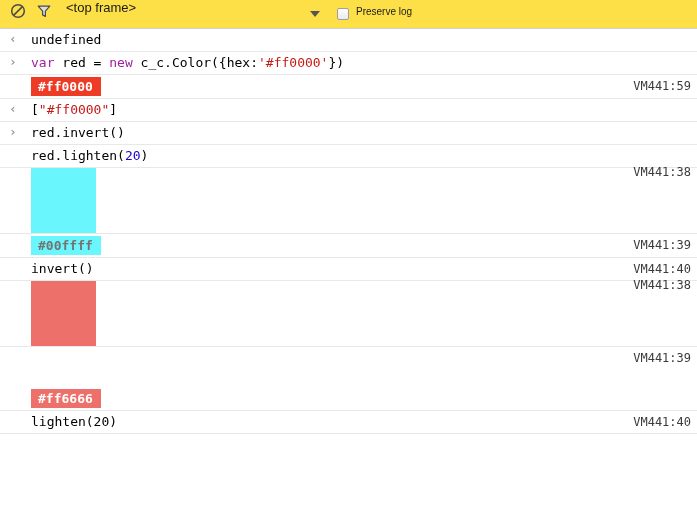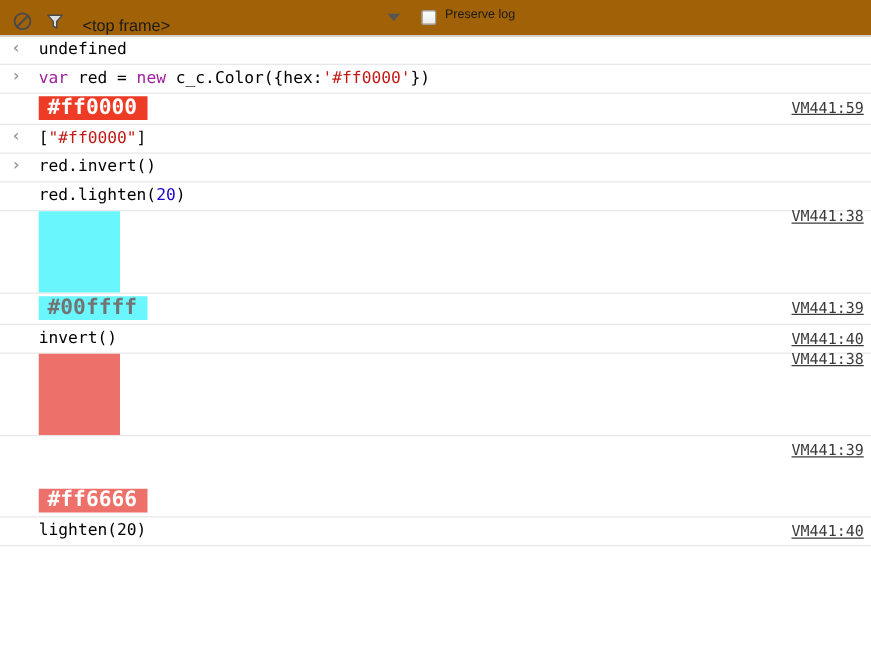--- a/index.html
+++ b/index.html
@@ -16,23 +16,23 @@
     color: #000;
     -webkit-font-smoothing: antialiased;
   }
 
   
   #toolbar {
     position: relative;
     height: 29px;
     box-sizing: border-box;
     border-bottom: 1px solid #cfcfcf;
-    background: #a16207;
+    background: #fde047;
     display: flex;
-    align-items: flex-end;
+    align-items: flex-start;
     padding-left: 7px;
   }
   .tb-icon {
     width: 22px;
     height: 22px;
     display: flex;
     align-items: center;
     justify-content: center;
     margin-right: 4px;
   }
@@ -105,21 +105,20 @@
   .gutter.out  { color: #8c9bab; }
   .gutter.in   { color: #9a9a9a; }
 
   .vmlink {
     position: absolute;
     right: 6px;
     top: 2px;
     font-family: "DejaVu Sans Mono", "Liberation Mono", monospace;
     font-size: 12px;
     color: #3b3b3b;
-    text-decoration: underline;
     white-space: nowrap;
     cursor: pointer;
   }
 
   
   .kw   { color: #a020a0; text-align: center; }
   .str  { color: #c41a16; }
   .num  { color: #1c00cf; }
   .plain{ color: #000; }
 
@@ -135,21 +134,21 @@
     min-height: 65px;
     line-height: 0;
   }
   .swatch-row .vmlink { top: 4px; }
 
   .hexbadge {
     display: inline-block;
     padding: 1px 8px 1px 7px;
     color: #ffffff;
     font-family: "DejaVu Sans Mono", "Liberation Mono", monospace;
-    font-size: 17px;
+    font-size: 13px;
     font-weight: bold;
     line-height: 17px;
   }
 </style>
 </head>
 <body>
 
 <div id="toolbar">
 
   <div class="tb-icon">

